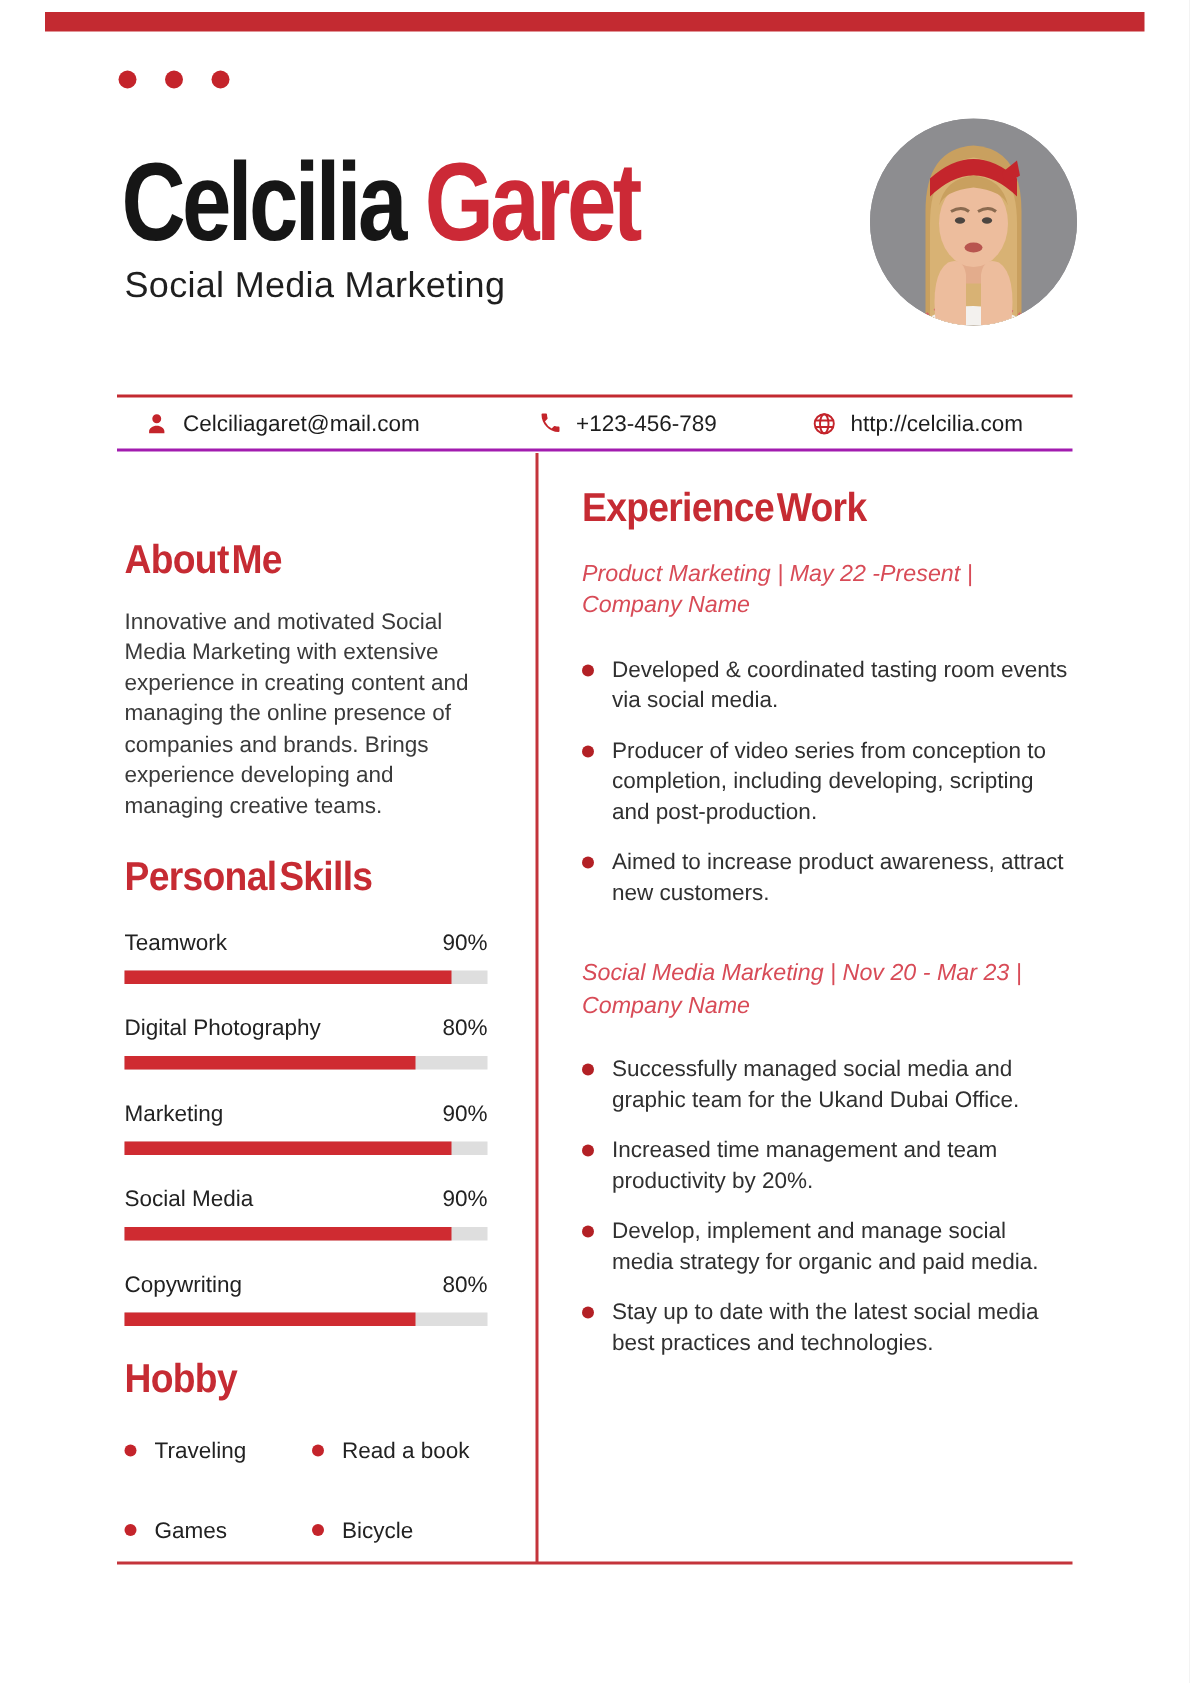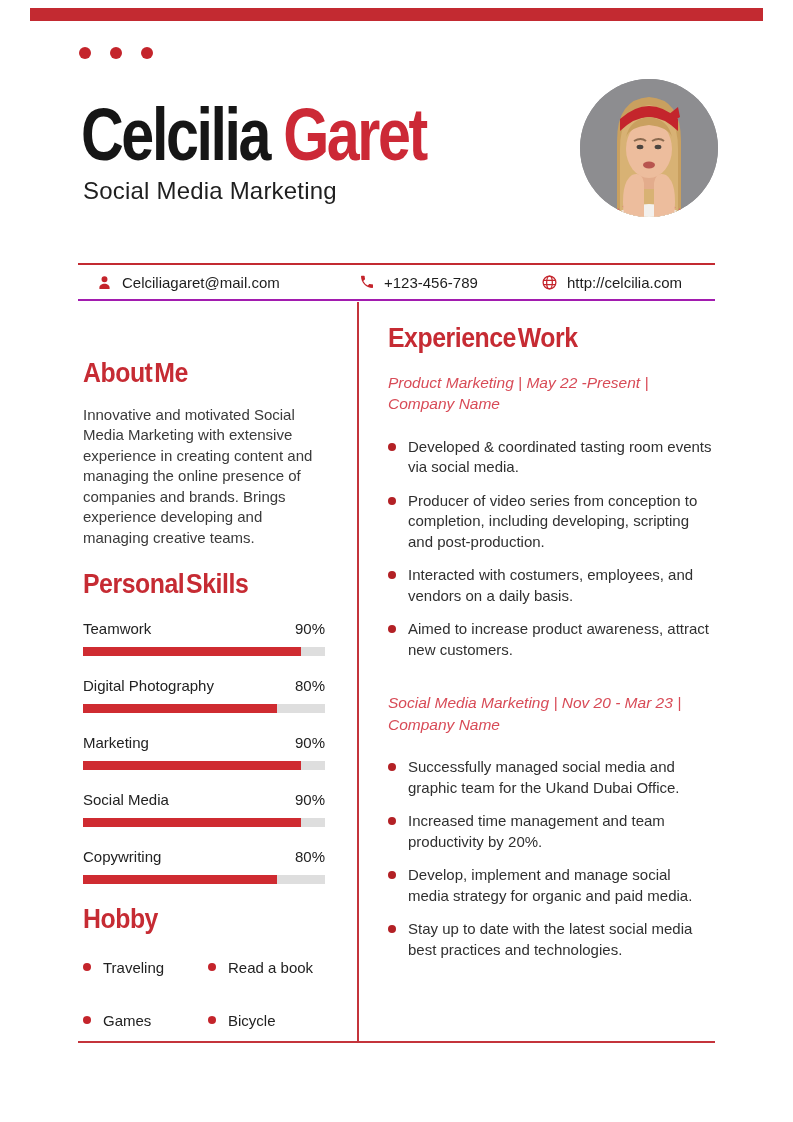--- a/index.html
+++ b/index.html
@@ -251,24 +251,20 @@
     <span class="bdot"></span>
     <span class="btxt">Developed &amp; coordinated tasting room events via social media.</span>
   </div>
 
 
   <div class="bullet">
     <span class="bdot"></span>
     <span class="btxt">Producer of video series from conception to completion, including developing, scripting and post-production.</span>
   </div>
 
-  <div class="bullet">
-    <span class="bdot"></span>
-    <span class="btxt">Interacted with costumers, employees, and vendors on a daily basis.</span>
-  </div>
 
   <div class="bullet">
     <span class="bdot"></span>
     <span class="btxt">Aimed to increase product awareness, attract new customers.</span>
   </div>
 </div>
   </div>
 
   <div class="job">
     <div class="job-heading second">

